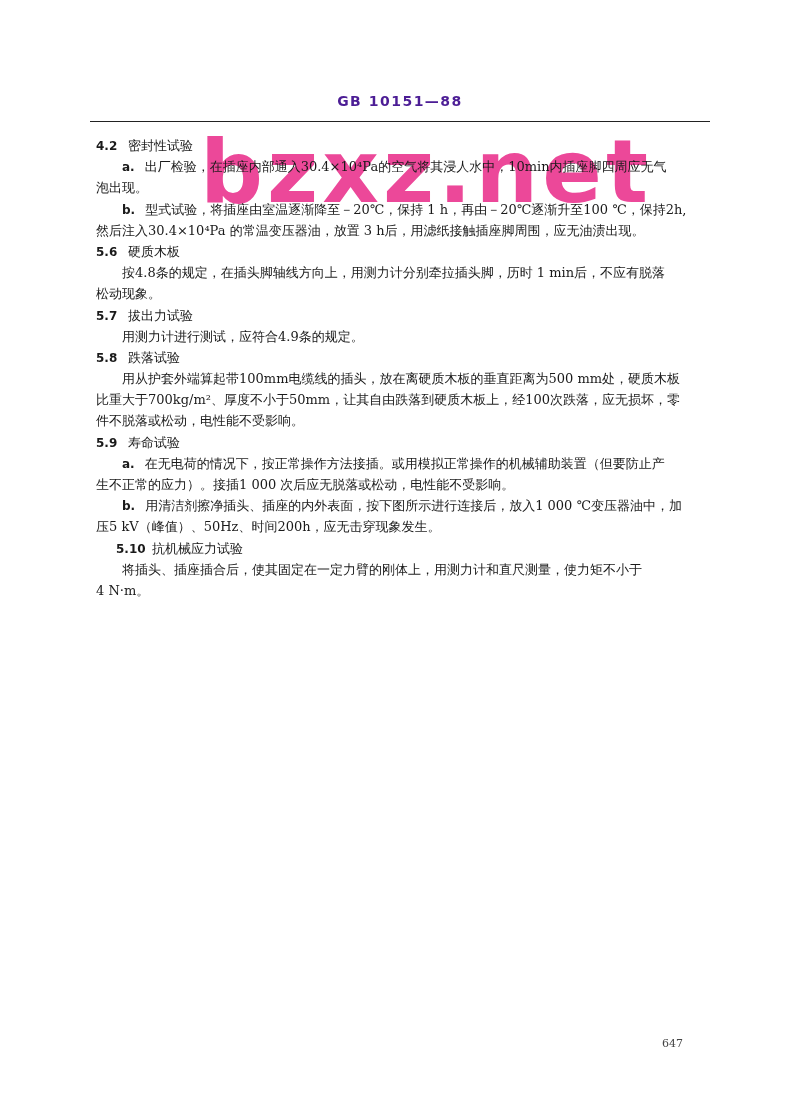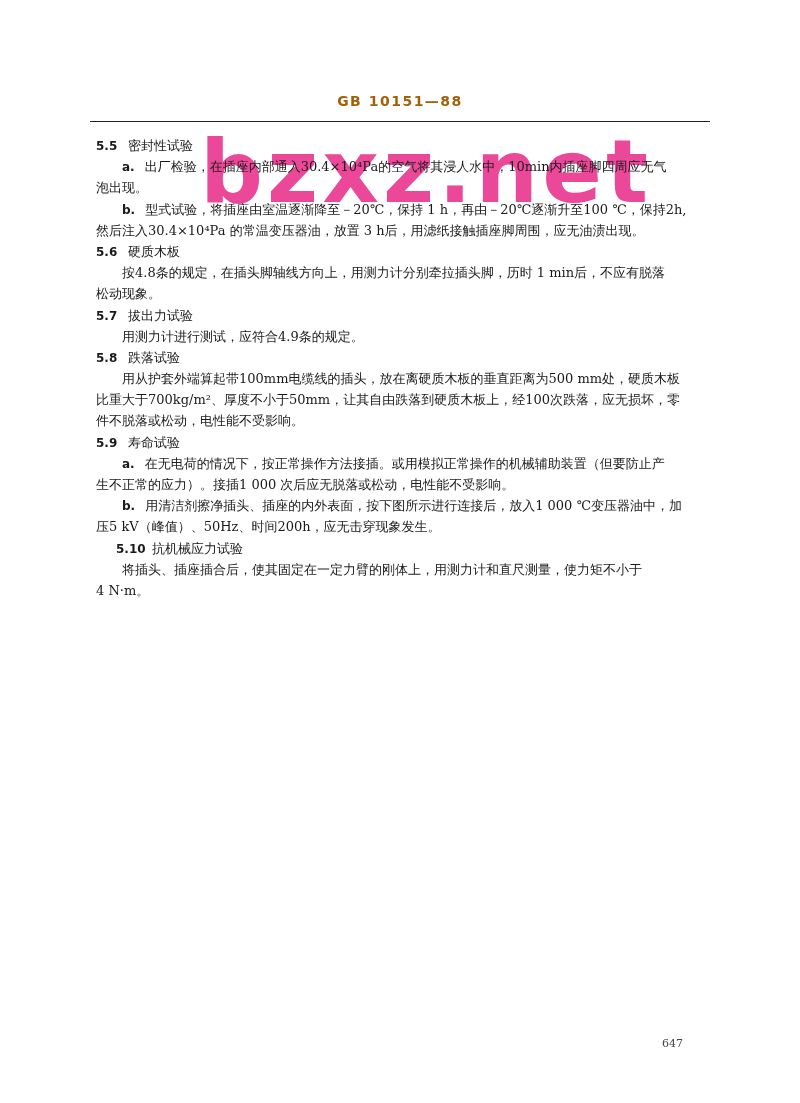--- a/index.html
+++ b/index.html
@@ -3,21 +3,21 @@
   <meta charset="utf-8">
   <style>
     html, body { margin: 0; padding: 0; }
     body {
       width: 800px; height: 1103px; background: #ffffff; position: relative; overflow: hidden;
       font-family: "DejaVu Serif", "Liberation Serif", serif; color: #1a1a1a;
     }
     .header {
       position: absolute; left: 0; top: 93px; width: 800px; text-align: center;
       font-family: "DejaVu Sans", "Liberation Sans", sans-serif; font-weight: bold;
-      font-size: 14px; letter-spacing: 1.5px; color: #a16207;
+      font-size: 14px; letter-spacing: 1.5px; color: #4c1d95;
     }
     .rule {
       position: absolute; left: 90px; top: 121px; width: 620px; height: 0;
       border-top: 1.6px solid #222;
     }
     .watermark {
       position: absolute; left: 200px; top: 128px;
       font-family: "DejaVu Sans", "Liberation Sans", sans-serif; font-weight: bold;
       font-size: 88px; letter-spacing: 4px; color: #ec4899; line-height: 1; z-index: 0;
     }
@@ -38,21 +38,21 @@
 </head>
 <body>
 
 <div class="header">GB 10151—88</div>
 <div class="rule"></div>
 <div class="watermark">bzxz.net</div>
 
 <div class="content">
 
   <div class="line">
-    <span class="sec">5.5</span><span>密封性试验</span>
+    <span class="sec">4.2</span><span>密封性试验</span>
   </div>
   <div class="line ind">
     <span class="lbl">a.</span><span>出厂检验，在插座内部通入30.4×10⁴Pa的空气将其浸人水中，10min内插座脚四周应无气</span>
   </div>
   <div class="line">泡出现。</div>
   <div class="line ind">
     <span class="lbl">b.</span><span>型式试验，将插座由室温逐渐降至－20℃，保持 1 h，再由－20℃逐渐升至100 ℃，保持2h,</span>
   </div>
   <div class="line">然后注入30.4×10⁴Pa 的常温变压器油，放置 3 h后，用滤纸接触插座脚周围，应无油渍出现。</div>
 

